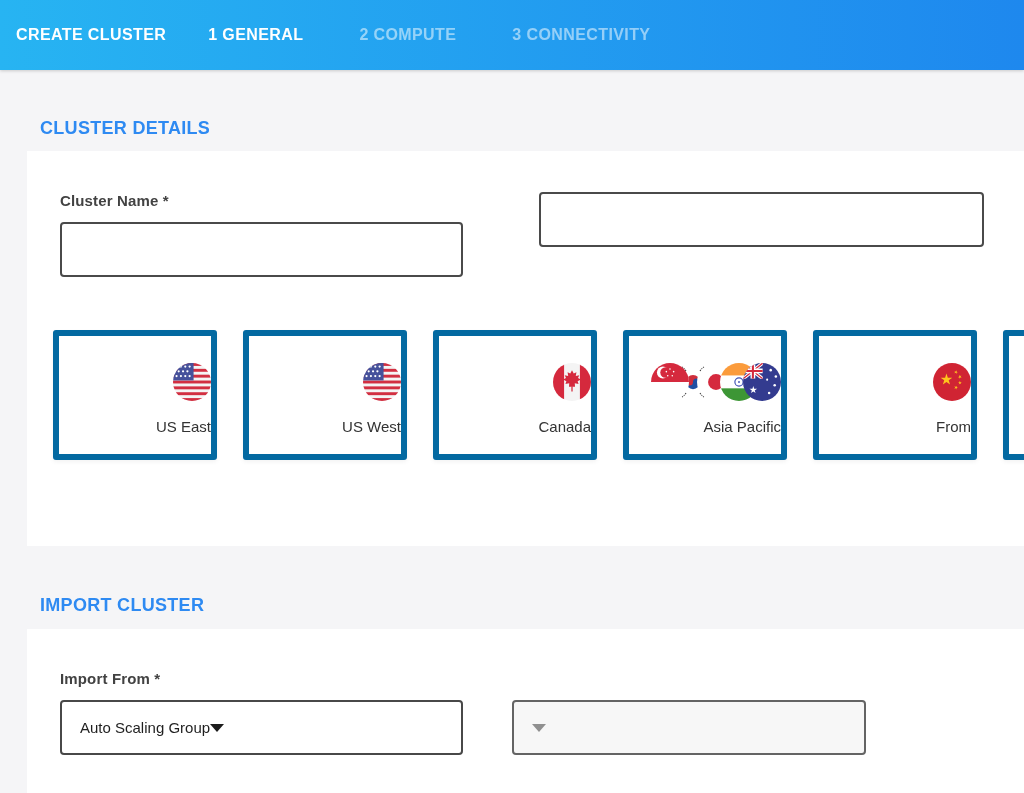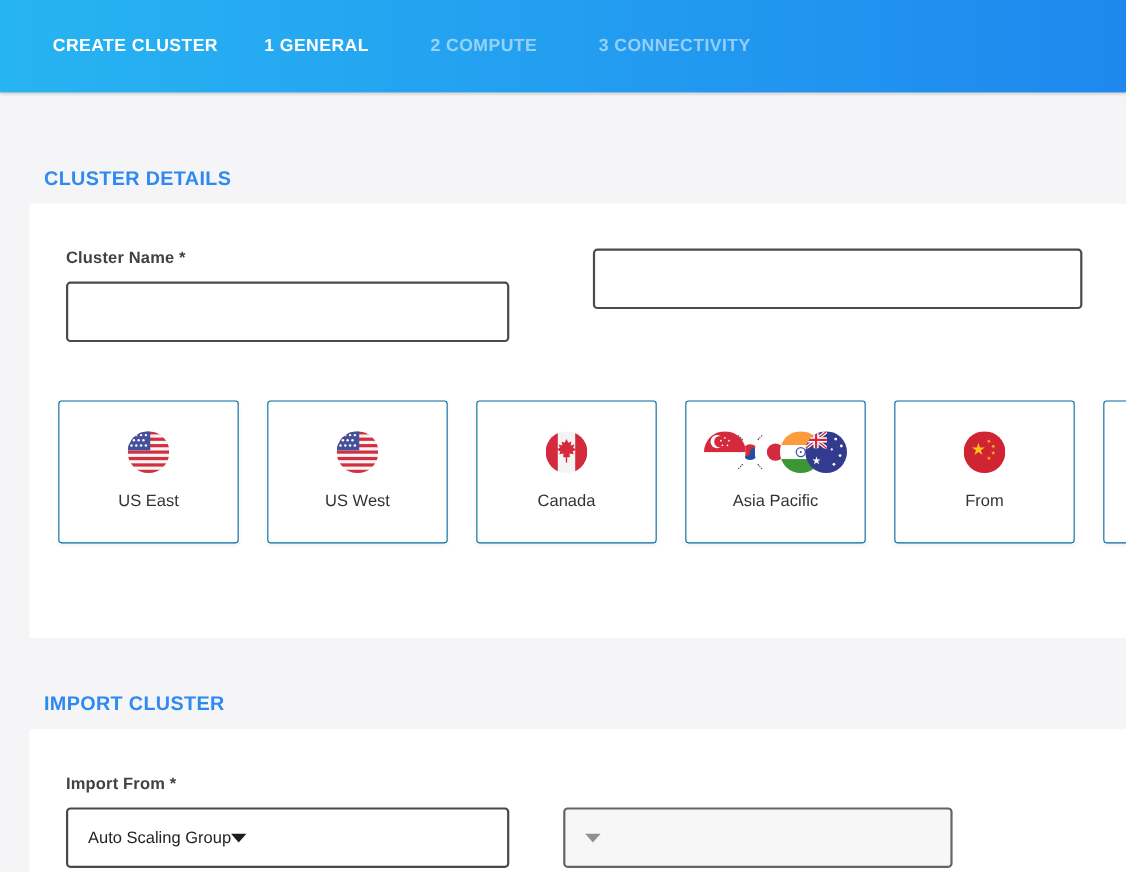--- a/index.html
+++ b/index.html
@@ -4,42 +4,42 @@
 <style>
   * { box-sizing: border-box; }
   html,body { margin:0; padding:0; }
   body {
     width:1024px; height:793px; overflow:hidden; position:relative;
     background:#f5f5f7;
     font-family:"Liberation Sans", sans-serif;
   }
   
   .header {
-    height:84px;
+    height:70px;
     background:linear-gradient(90deg, #27b4f2 0%, #1e88ee 100%);
     display:flex; align-items:center;
-    padding-left:48px;
+    padding-left:16px;
     box-shadow:0 1px 3px rgba(0,0,0,.18);
   }
   .header-title {
     color:#ffffff; font-size:16px; font-weight:700; letter-spacing:.4px;
   }
   .tabs { display:flex; margin-left:42px; gap:56px; }
   .tab {
     font-size:16px; font-weight:700; letter-spacing:.4px;
     color:rgba(255,255,255,.52); cursor:pointer; white-space:nowrap;
   }
   .tab.active { color:#ffffff; }
 
   
   .section-heading {
     color:#2e8af2; font-size:18px; font-weight:700; letter-spacing:.3px;
     margin:0 0 0 40px; line-height:21px;
   }
-  .heading-1 { margin-top:68px; }
+  .heading-1 { margin-top:48px; }
   .heading-2 { margin-top:49px; }
 
   .card {
     background:#ffffff; margin-left:27px; width:997px;
   }
   .card-1 { margin-top:12px; padding:41px 0 86px 33px; }
   .card-2 { margin-top:13px; padding:41px 0 70px 33px; height:200px; }
 
   
   .fields-row { display:flex; gap:76px; }
@@ -52,23 +52,23 @@
     border:2px solid #4a4a4a; border-radius:4px; background:#fff;
     font-family:"Liberation Sans",sans-serif; font-size:15px; padding:0 14px;
     outline:none;
   }
   .text-input.wide { width:445px; }
 
   
   .regions { display:flex; gap:26px; margin-top:53px; margin-left:-7px; }
   .region-card {
     flex:0 0 auto; width:164px; height:130px;
-    background:#fff; border:1px solid #0369a1; border-radius:3px;
+    background:#fff; border:6px solid #0369a1; border-radius:3px;
     box-shadow:0 2px 4px rgba(0,0,0,.05);
-    display:flex; flex-direction:column; align-items:center;
+    display:flex; flex-direction:column; align-items:flex-end;
     cursor:pointer;
   }
   .region-icon { height:38px; margin-top:27px; display:flex; align-items:center; }
   .flag-stack { display:flex; }
   .flag-stack svg { flex:0 0 auto; }
   .flag-stack svg + svg { margin-left:-15px; }
   .z1{position:relative;z-index:1}.z2{position:relative;z-index:2}
   .z3{position:relative;z-index:3}.z4{position:relative;z-index:4}
   .z5{position:relative;z-index:5}
   .region-label { margin-top:17px; font-size:15px; color:#333333; }

